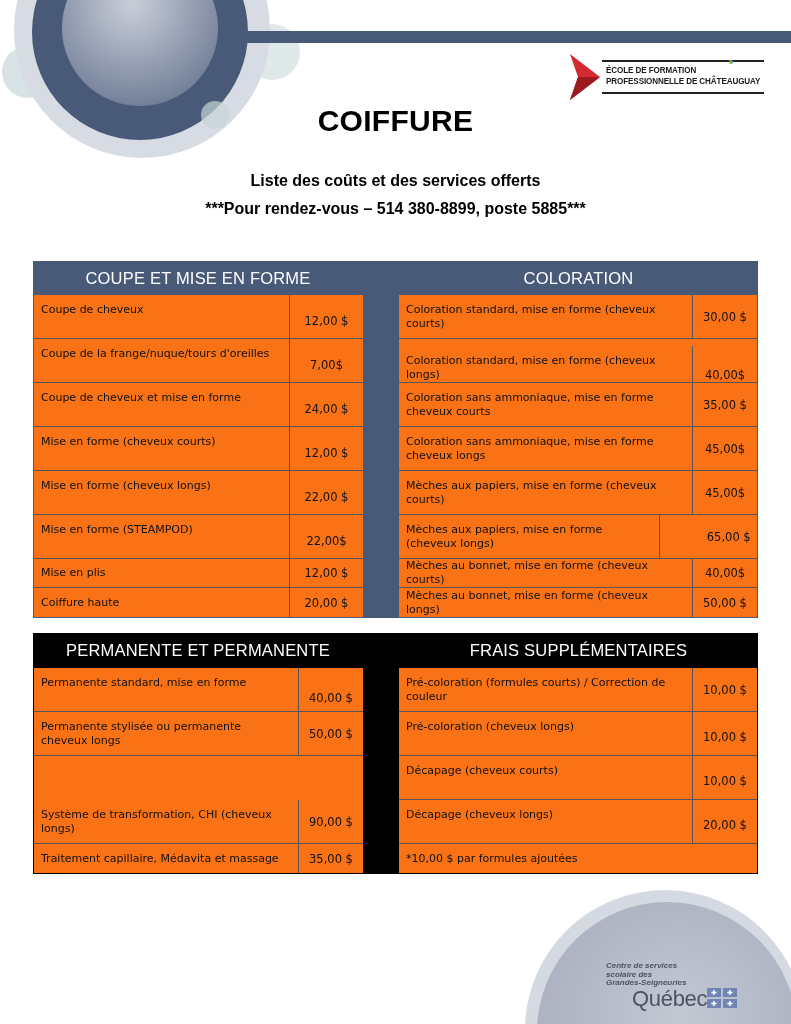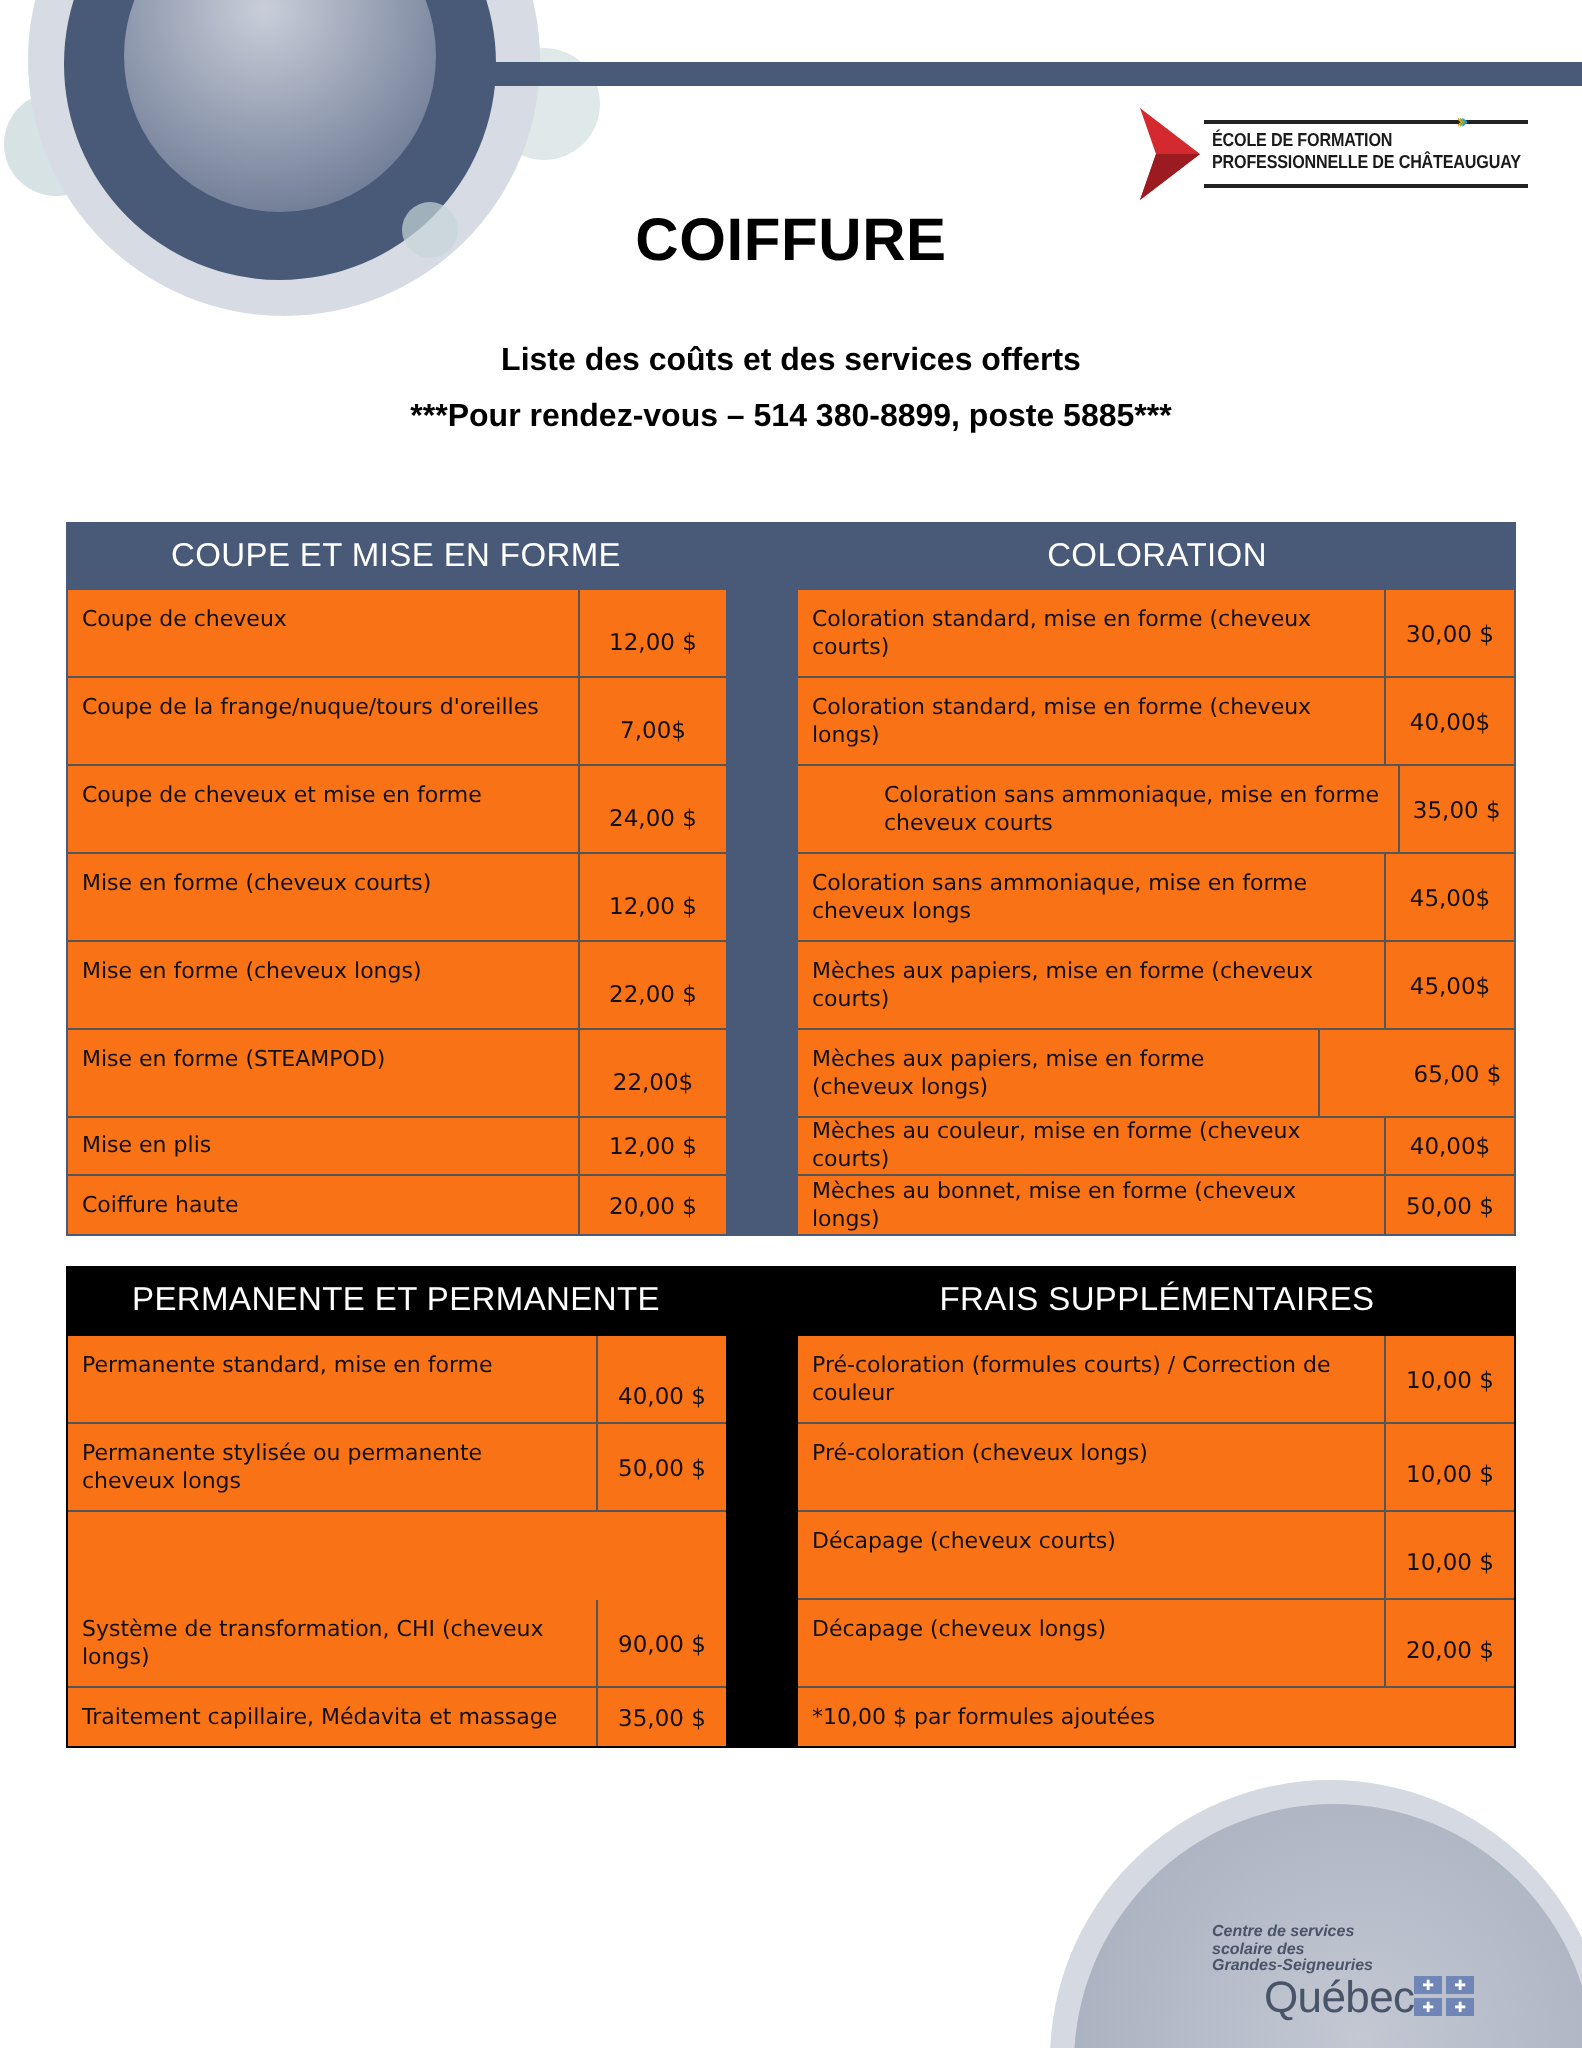--- a/index.html
+++ b/index.html
@@ -120,42 +120,42 @@
       <div class="cell-desc" style="width:256px;">Coiffure haute</div>
       <div class="cell-price" style="width:73px;">20,00 $</div>
     </div>
   </div>
 
   <div class="col" style="left:366px; top:34px; width:358px; height:322px;">
     <div class="row" style="top:0;height:44px;width:358px;">
       <div class="cell-desc" style="width:294px;">Coloration standard, mise en forme (cheveux courts)</div>
       <div class="cell-price" style="width:64px;">30,00 $</div>
     </div>
-    <div class="row" style="top:44px;height:44px;width:358px;">
+    <div class="row" style="top:44px;height:44px;width:358px;align-items:flex-end;">
       <div class="cell-desc" style="width:294px;">Coloration standard, mise en forme (cheveux longs)</div>
       <div class="cell-price" style="width:64px;">40,00$</div>
     </div>
     <div class="row" style="top:88px;height:44px;width:358px;">
-      <div class="cell-desc" style="width:294px;margin-left:36px;">Coloration sans ammoniaque, mise en forme cheveux courts</div>
+      <div class="cell-desc" style="width:294px;">Coloration sans ammoniaque, mise en forme cheveux courts</div>
       <div class="cell-price" style="width:64px;">35,00 $</div>
     </div>
     <div class="row" style="top:132px;height:44px;width:358px;">
       <div class="cell-desc" style="width:294px;">Coloration sans ammoniaque, mise en forme cheveux longs</div>
       <div class="cell-price" style="width:64px;">45,00$</div>
     </div>
     <div class="row" style="top:176px;height:44px;width:358px;">
       <div class="cell-desc" style="width:294px;">Mèches aux papiers, mise en forme (cheveux courts)</div>
       <div class="cell-price" style="width:64px;">45,00$</div>
     </div>
     <div class="row" style="top:220px;height:44px;width:358px;gap:40px;">
       <div class="cell-desc" style="width:294px;">Mèches aux papiers, mise en forme (cheveux longs)</div>
       <div class="cell-price" style="width:64px;">65,00 $</div>
     </div>
     <div class="row short" style="top:264px;height:29px;width:358px;">
-      <div class="cell-desc" style="width:294px;">Mèches au couleur, mise en forme (cheveux courts)</div>
+      <div class="cell-desc" style="width:294px;">Mèches au bonnet, mise en forme (cheveux courts)</div>
       <div class="cell-price" style="width:64px;">40,00$</div>
     </div>
     <div class="row short" style="top:293px;height:29px;width:358px;">
       <div class="cell-desc" style="width:294px;">Mèches au bonnet, mise en forme (cheveux longs)</div>
       <div class="cell-price" style="width:64px;">50,00 $</div>
     </div>
   </div>
 </div>
 
 <div class="tbl black">

